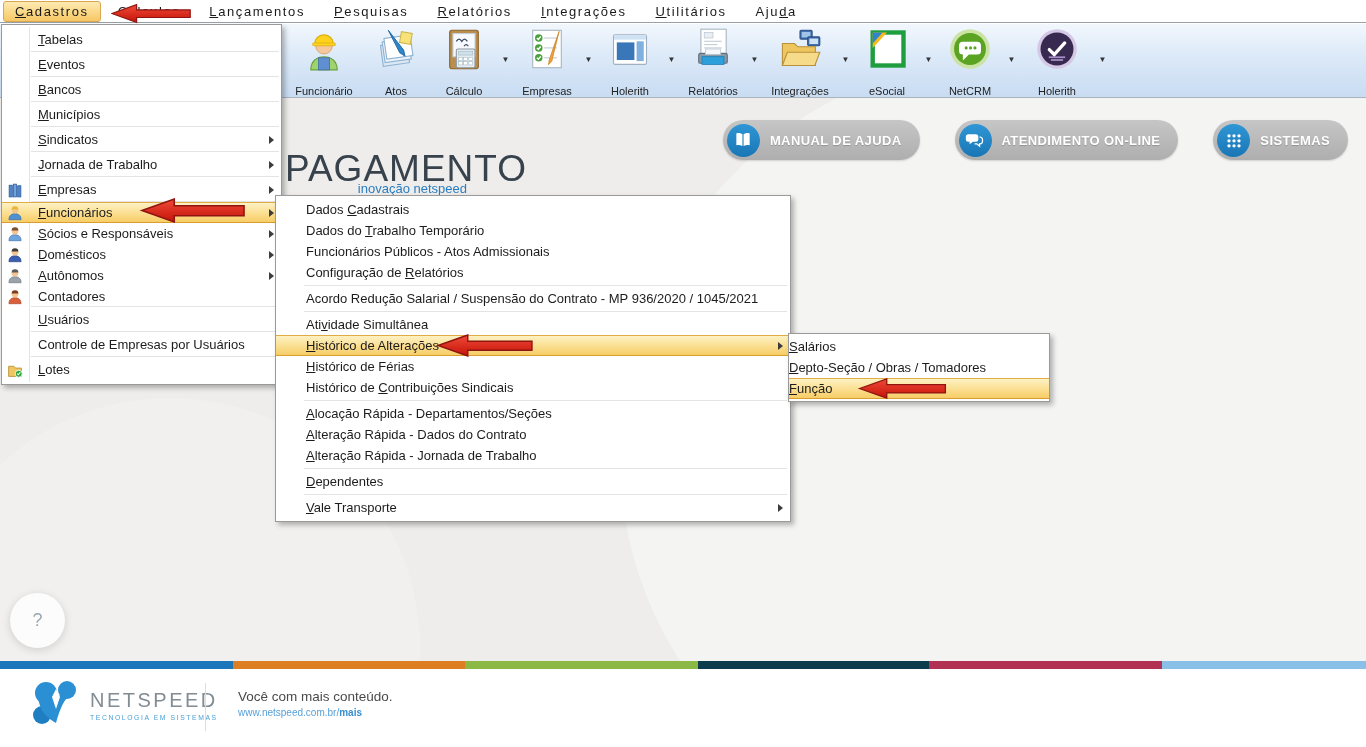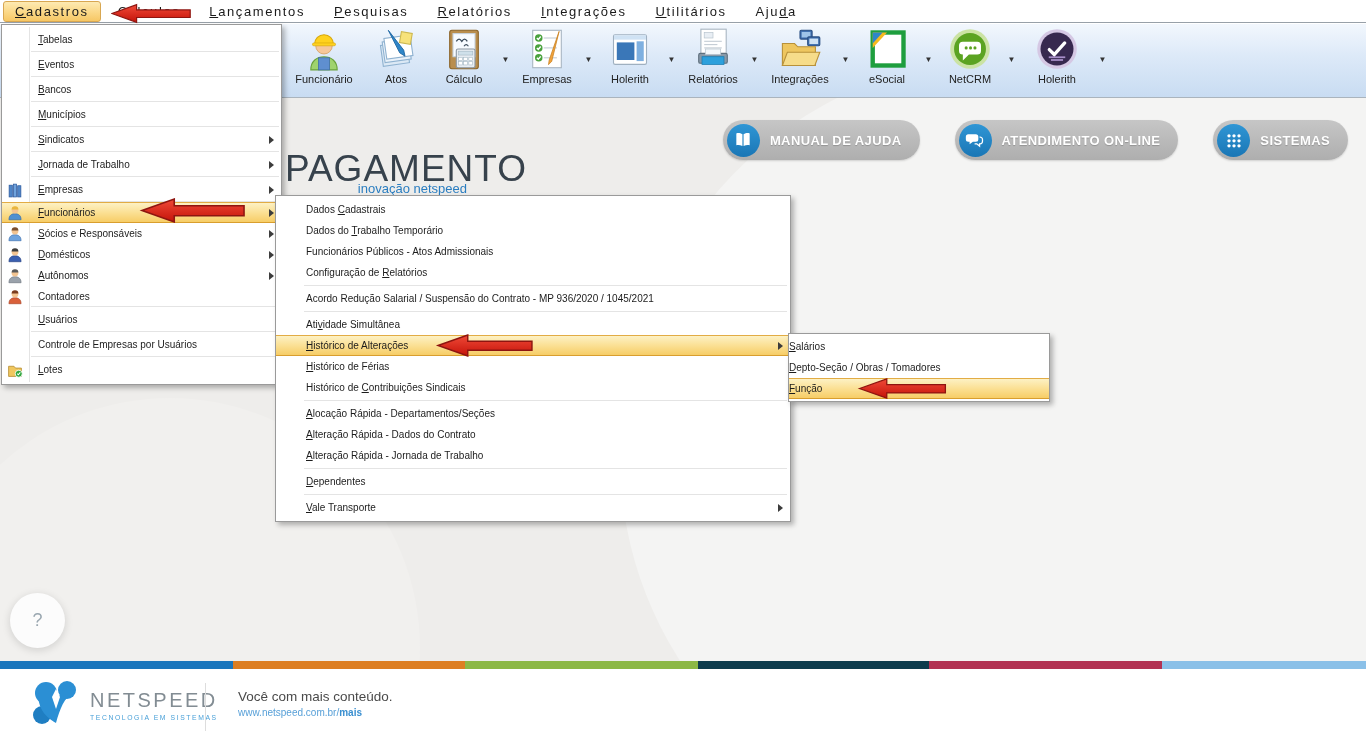--- a/index.html
+++ b/index.html
@@ -10,42 +10,42 @@
   .menubar { position:absolute; left:0; top:0; width:1366px; height:23px; background:#ffffff; border-bottom:1px solid #98a0a8; display:flex; align-items:center; padding-left:3px; z-index:4; }
   .mb-item { font-size:13px; color:#1a1a1a; letter-spacing:1.6px; padding:2px 11px; margin-right:5px; white-space:nowrap; border-radius:3px; border:1px solid transparent; }
   .mb-item.active { background:linear-gradient(180deg,#fdeab2 0%,#fbd98a 50%,#f6c765 100%); border:1px solid #d8a752; }
   u { text-decoration:underline; }
 
   
   .toolbar { position:absolute; left:0; top:24px; width:1366px; height:74px; background:linear-gradient(180deg,#f2f7fd 0%,#dcE9f8 45%,#c8dcf2 100%); border-bottom:1px solid #aab4bd; display:flex; align-items:flex-start; padding:3px 0 0 286px; z-index:1; }
   .tbtn { width:68px; text-align:center; cursor:pointer; }
   .tbtn.wide { width:76px; }
   .tbtn .ticon { display:block; width:44px; height:42px; margin:0 auto; }
-  .tbtn .tlabel { display:block; font-size:11px; color:#222; margin-top:4px; white-space:nowrap; }
+  .tbtn .tlabel { display:block; font-size:11px; color:#222; margin-top:16px; white-space:nowrap; }
   .drop { width:15px; margin-top:28px; font-size:8px; color:#333; text-align:center; cursor:pointer; }
 
   
   .content { position:absolute; left:0; top:98px; width:1366px; height:563px; background:#eeedeb; overflow:hidden; z-index:0; }
   .bg-curve { position:absolute; left:620px; top:-40px; width:900px; height:760px; background:#f4f4f3; border-radius:45% 0 0 40%/55% 0 0 50%; }
   .bg-curve2 { position:absolute; left:-80px; top:300px; width:500px; height:500px; background:#f1f0ee; border-radius:50%; }
 
   .brand-title { position:absolute; left:285px; top:148px; font-size:37px; font-weight:400; color:#37424c; letter-spacing:1px; }
   .brand-tag { position:absolute; left:285px; top:181px; width:182px; text-align:right; font-size:13px; color:#2a7dc0; }
 
   .help-btns { position:absolute; right:18px; top:120px; display:flex; gap:35px;align-items:flex-end; }
   .pill { height:40px; border-radius:20px; background:linear-gradient(180deg,#c6c6c6,#aeaeae); display:flex; align-items:center; padding:0 18px 0 4px; box-shadow:0 1px 2px rgba(0,0,0,.15); cursor:pointer; }
   .pill .pcirc { width:33px; height:33px; border-radius:50%; background:linear-gradient(180deg,#2f96d5,#1a76b5); display:flex; align-items:center; justify-content:center; margin-right:10px; }
   .pill .pcirc svg { width:20px; height:20px; }
   .pill .plabel { font-size:13px; font-weight:bold; color:#fff; letter-spacing:.4px; text-shadow:0 1px 1px rgba(0,0,0,.2); white-space:nowrap; }
 
   .help-bubble { position:absolute; left:10px; top:593px; width:55px; height:55px; border-radius:50%; background:#fcfcfc; box-shadow:0 2px 8px rgba(0,0,0,.14); display:flex; align-items:center; justify-content:center; font-size:18px; color:#9aa7b0; cursor:pointer; }
 
   
   .menu { position:absolute; background:#ffffff; border:1px solid #9a9a9a; box-shadow:3px 3px 5px rgba(0,0,0,.28); z-index:6; padding:2px 0; }
-  .menu .mi { position:relative; display:flex; align-items:center; font-size:10px; color:#1c1c1c; cursor:pointer; white-space:nowrap; }
+  .menu .mi { position:relative; display:flex; align-items:center; font-size:13px; color:#1c1c1c; cursor:pointer; white-space:nowrap; }
   .menu .mi .subarrow { position:absolute; right:7px; top:50%; margin-top:-4px; width:0; height:0; border-left:5px solid #3c3c3c; border-top:4px solid transparent; border-bottom:4px solid transparent; }
   .menu .mi.hl { background:linear-gradient(180deg,#fdf3c9 0%,#fbe094 50%,#f6cb62 100%); box-shadow:inset 0 1px 0 #e2ac44, inset 0 -1px 0 #d99e2e; }
 
   #menu-cadastros { left:1px; top:24px; width:281px; }
   #menu-cadastros .gutterline { position:absolute; left:27px; top:2px; bottom:2px; width:1px; background:#e4e4e4; }
   #menu-cadastros .mi { height:25px; padding-left:36px; }
   #menu-cadastros .mi.compact { height:21px;text-align:center; }
   #menu-cadastros .mi.line::after { content:''; position:absolute; left:29px; right:2px; bottom:0; height:1px; background:#e4e4e4; }
   #menu-cadastros .gicon { position:absolute; left:5px; top:50%; margin-top:-8px; width:16px; height:16px; }
   #menu-cadastros .gicon svg { width:16px; height:16px; }

